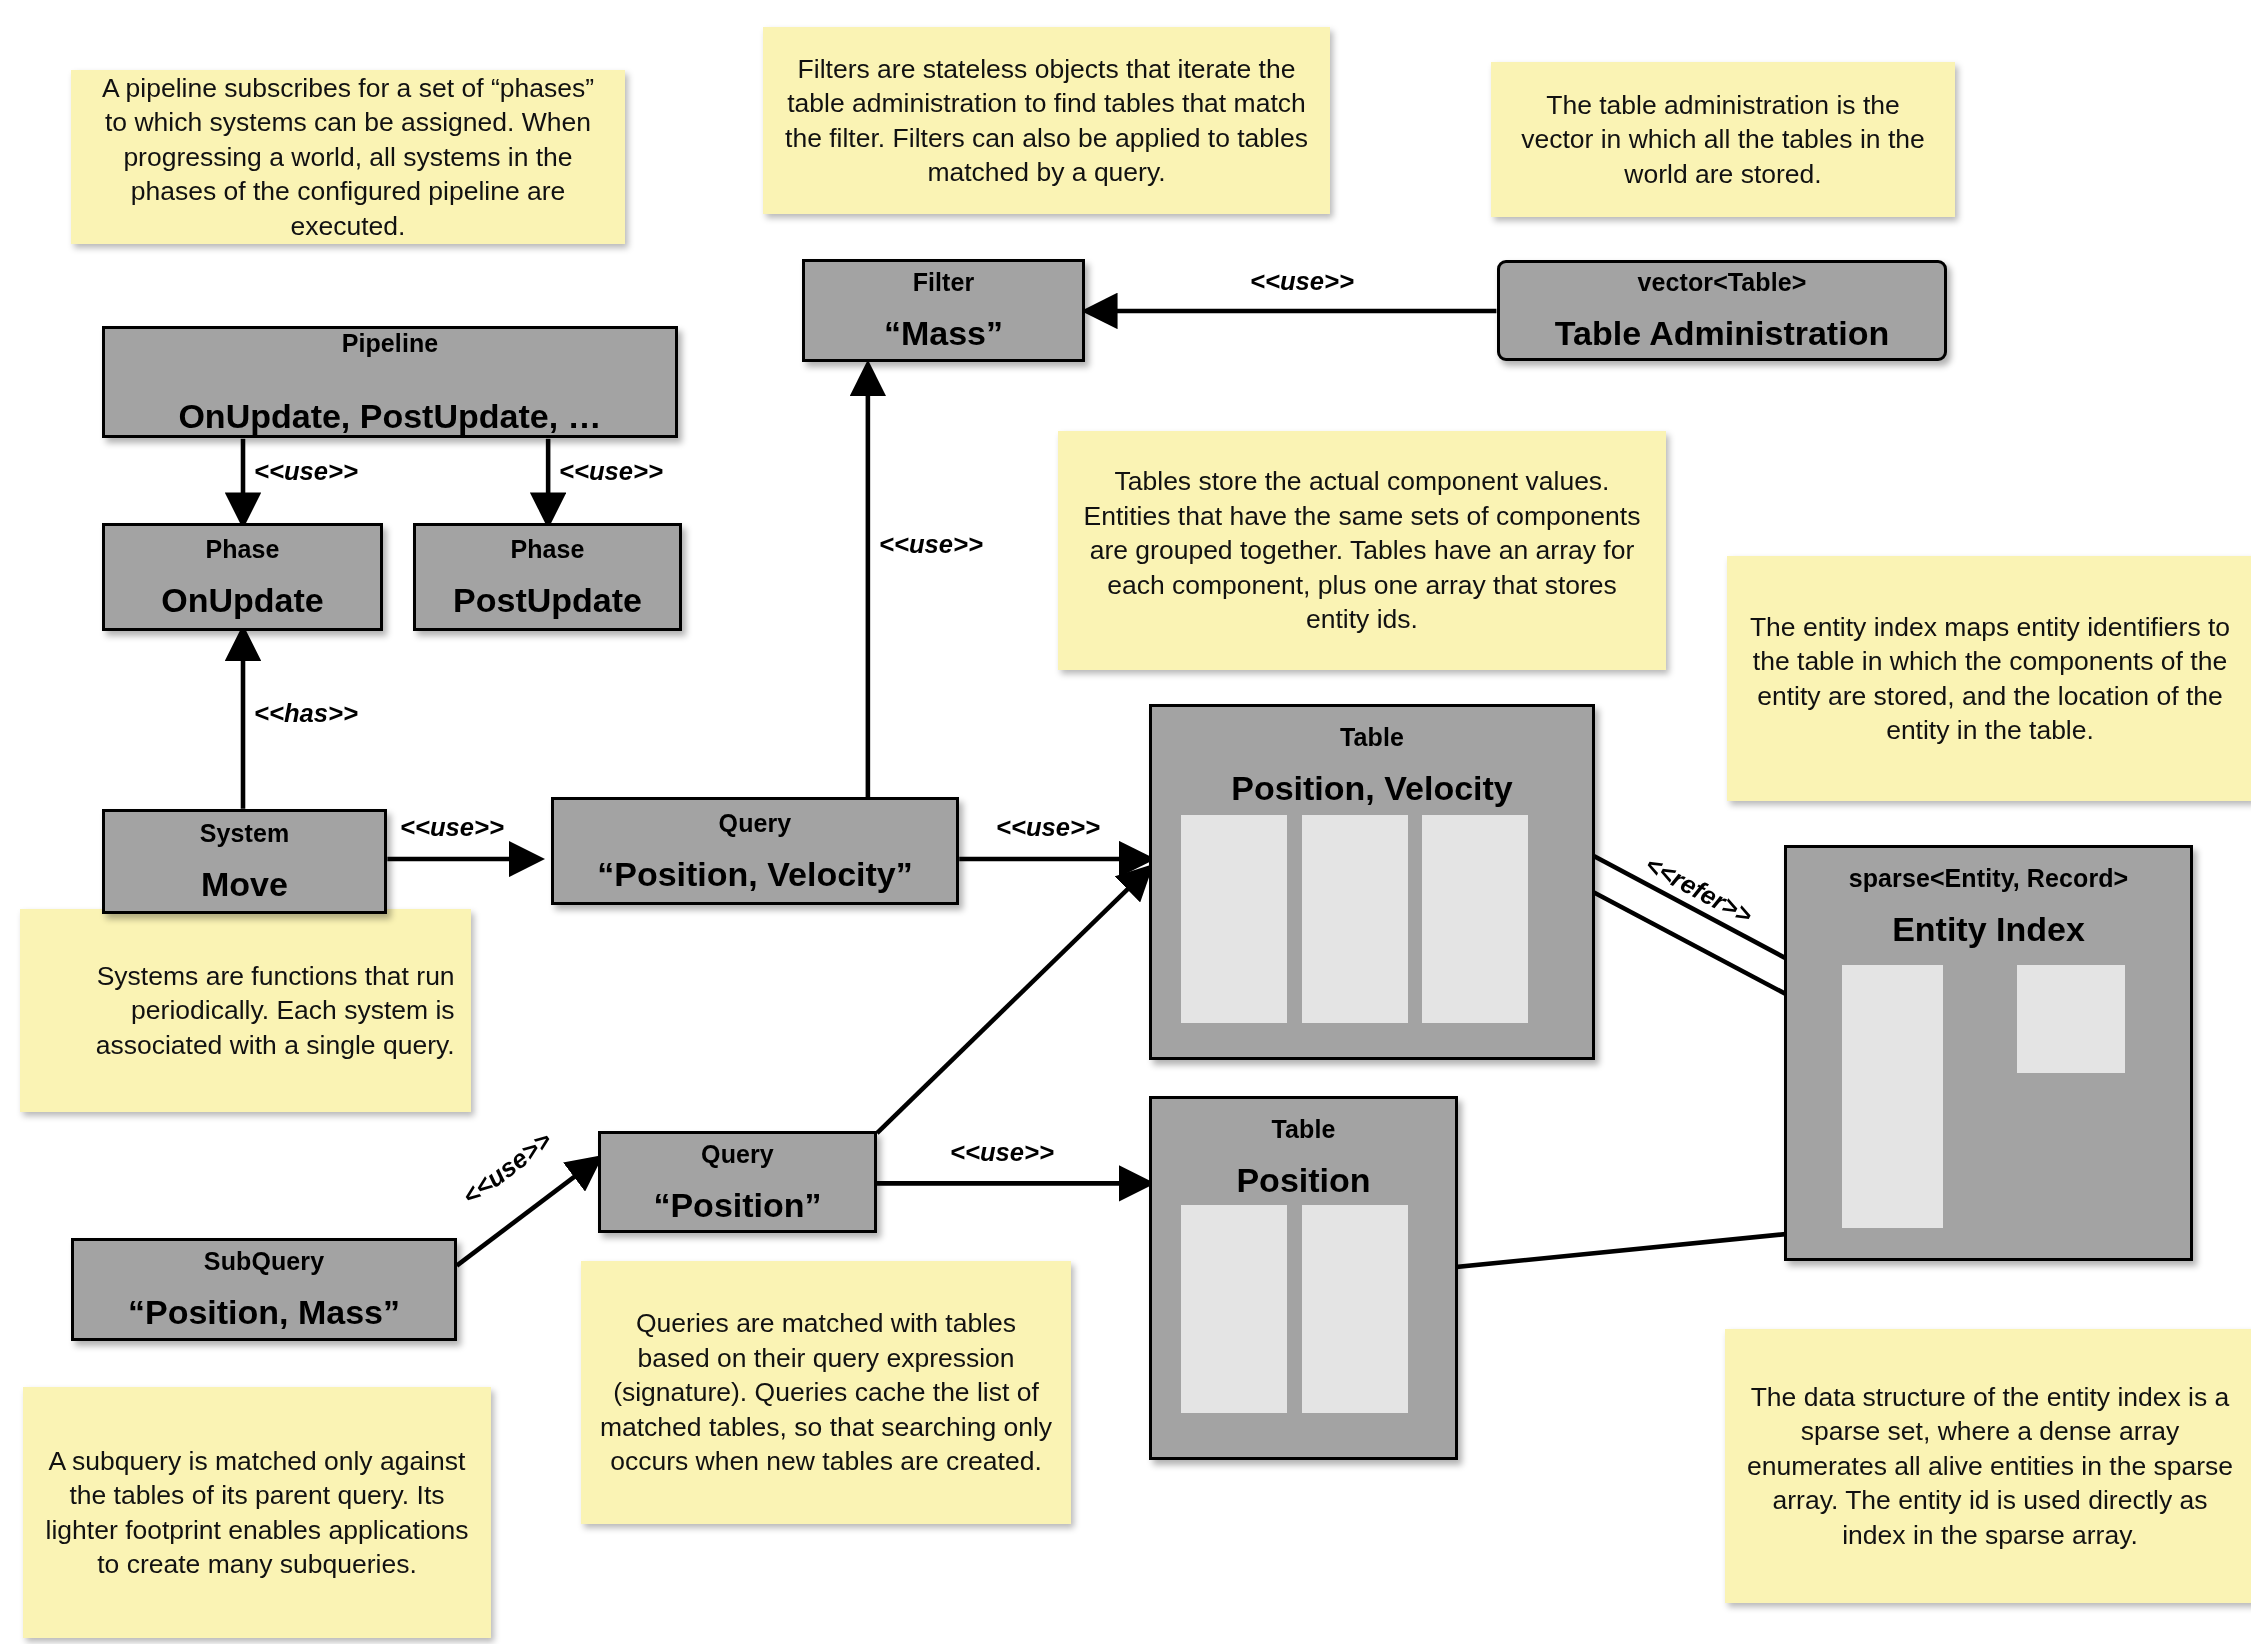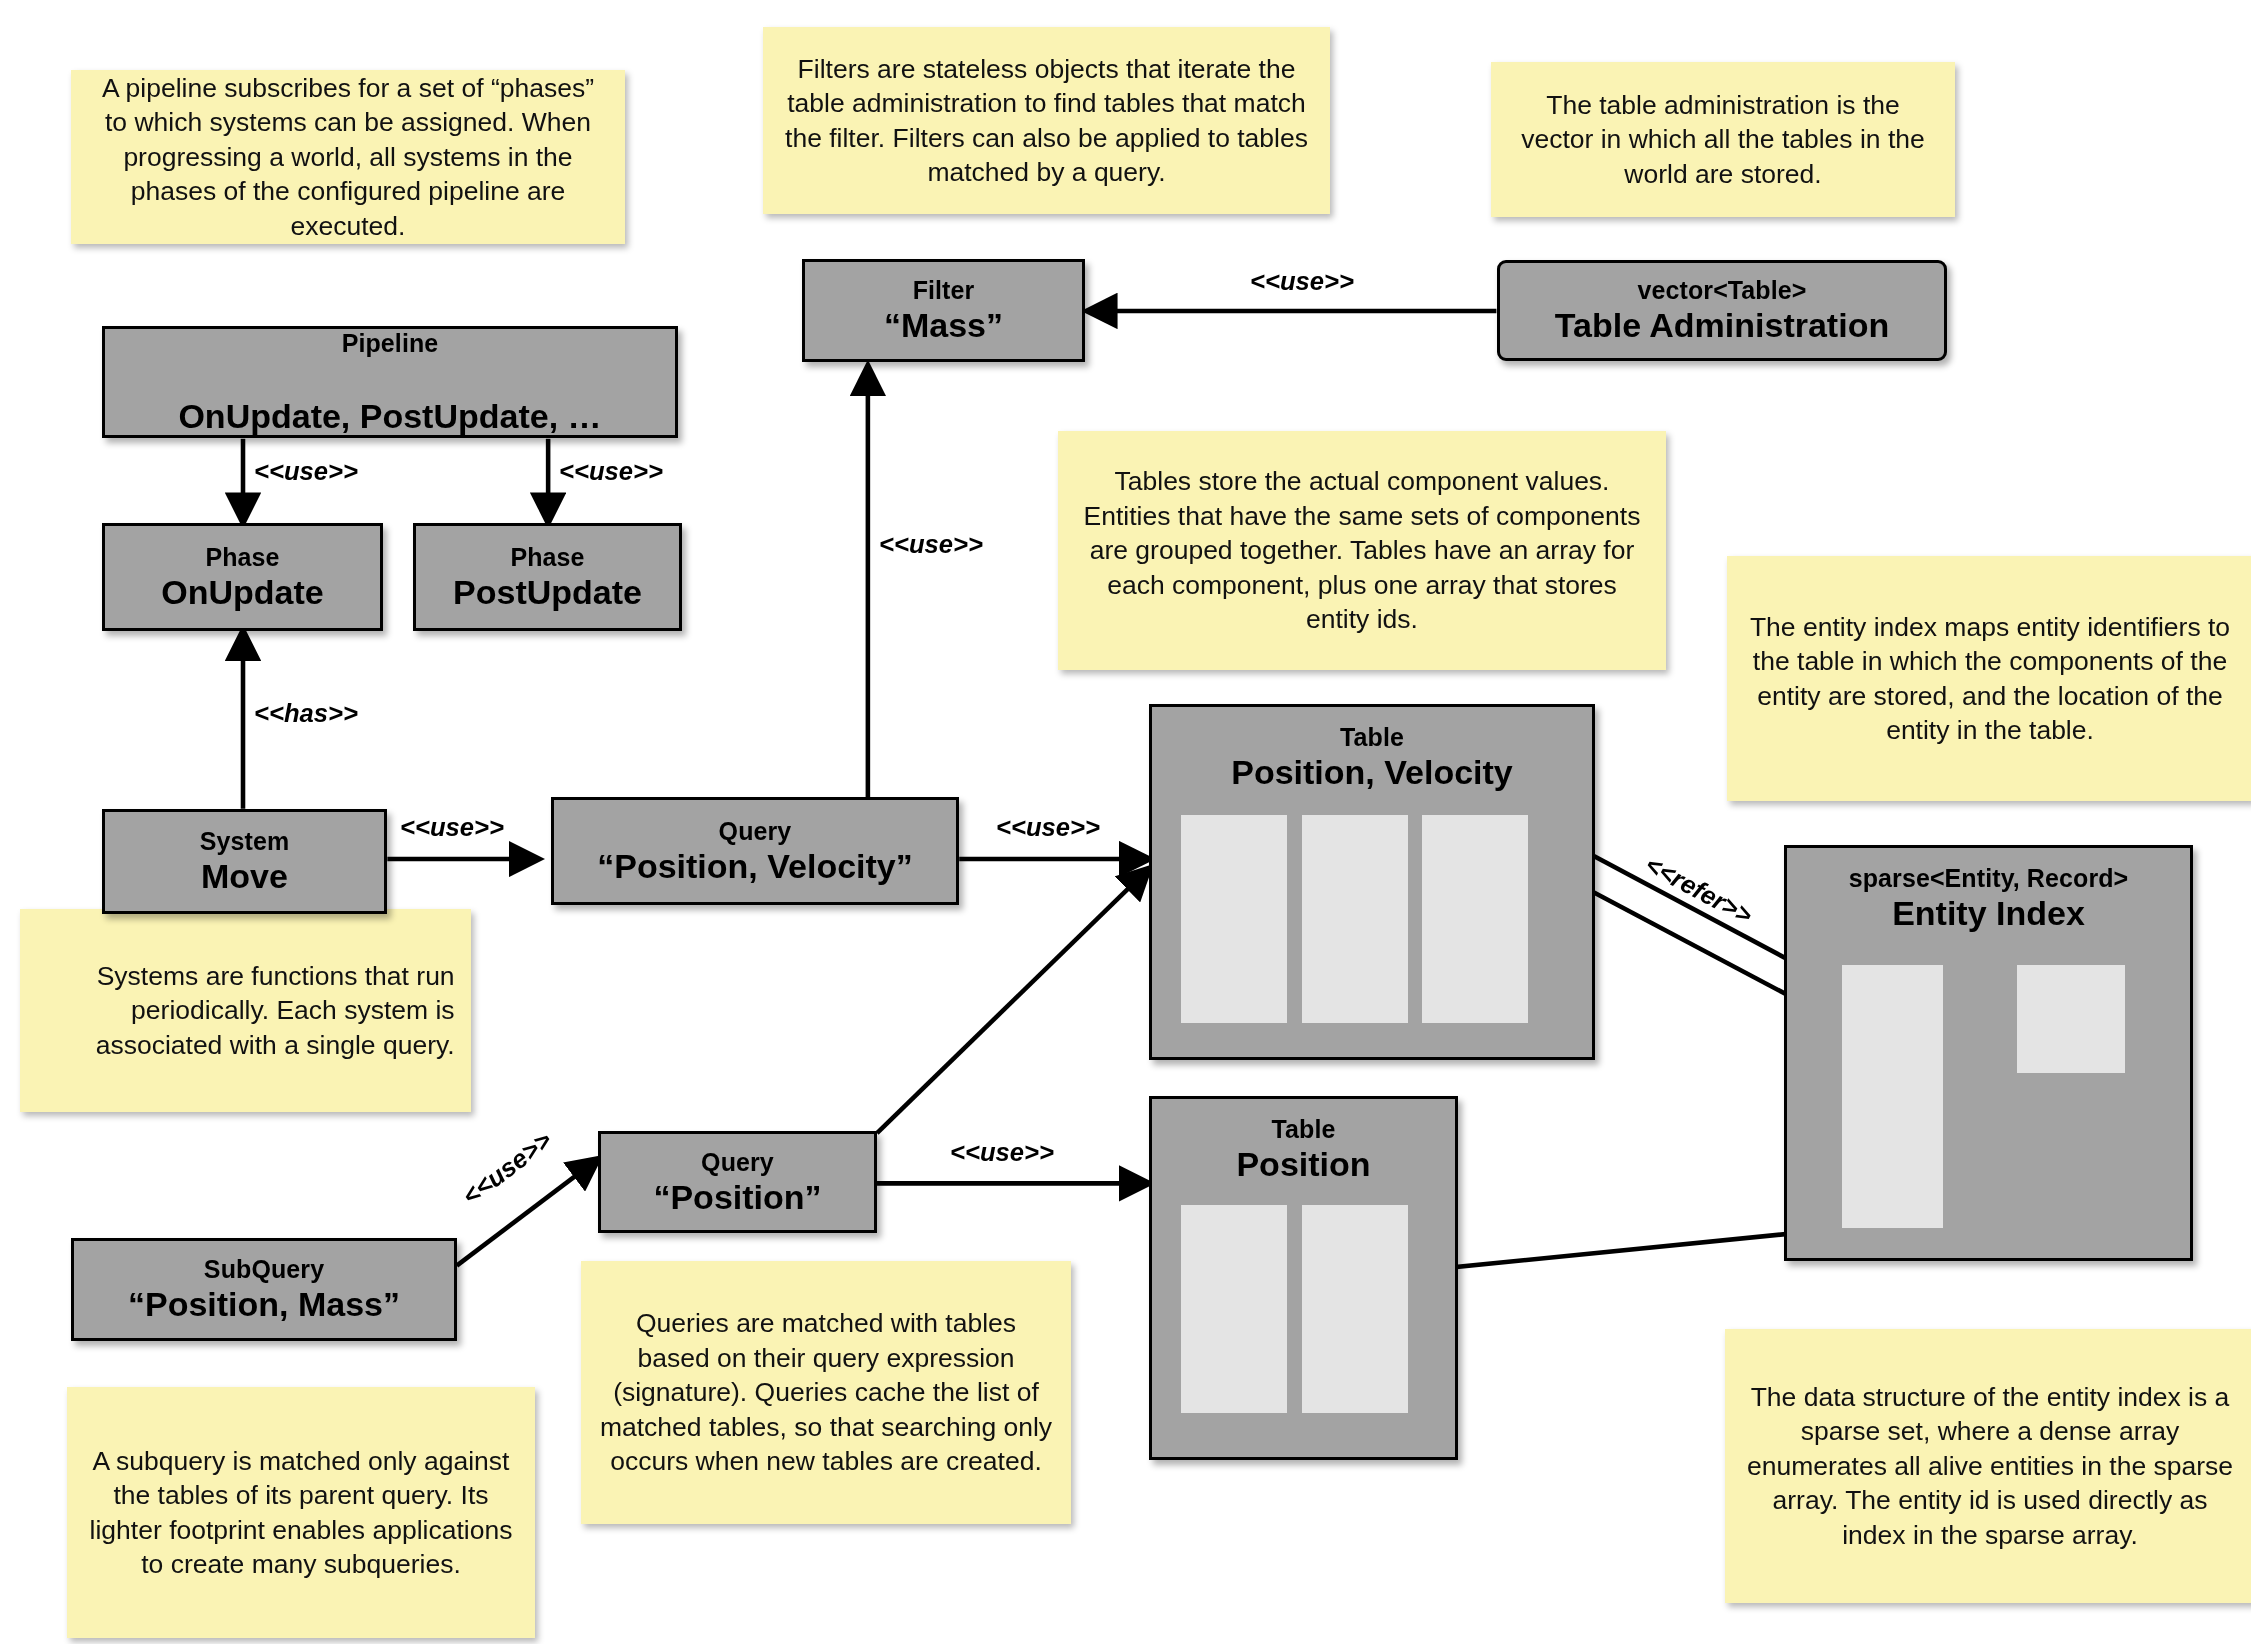--- a/index.html
+++ b/index.html
@@ -36,21 +36,21 @@
   .box .stereo{
     font-size:25px;
     font-weight:700;
     line-height:1.12;
     letter-spacing:0.1px;
   }
   .box .name{
     font-size:34px;
     font-weight:700;
     line-height:1.12;
-    margin-top:2px;
+    margin-top:18px;
   }
   
   .tablebox{
     justify-content:flex-start;
     padding-top:16.4px;
   }
   .arrays{
     position:absolute;
     display:flex;
     gap:14.6px;
@@ -122,21 +122,21 @@
   <div class="note" style="left:1491px;top:62px;width:464px;height:155px;">The table administration is the vector in which all the tables in the world are stored.</div>
 
   <div class="note" style="left:1058px;top:431px;width:608px;height:239px;">Tables store the actual component values. Entities that have the same sets of components are grouped together. Tables have an array for each component, plus one array that stores entity ids.</div>
 
   <div class="note" style="left:1727px;top:556px;width:526px;height:245px;">The entity index maps entity identifiers to the table in which the components of the entity are stored, and the location of the entity in the table.</div>
 
   <div class="note" style="left:20px;top:909px;width:451px;height:203px;text-align:right;">Systems are functions that run periodically. Each system is associated with a single query.</div>
 
   <div class="note" style="left:581px;top:1261px;width:490px;height:263px;">Queries are matched with tables based on their query expression (signature). Queries cache the list of matched tables, so that searching only occurs when new tables are created.</div>
 
-  <div class="note" style="left:23px;top:1387px;width:468px;height:251px;margin-left:44px;">A subquery is matched only against the tables of its parent query. Its lighter footprint enables applications to create many subqueries.</div>
+  <div class="note" style="left:23px;top:1387px;width:468px;height:251px;">A subquery is matched only against the tables of its parent query. Its lighter footprint enables applications to create many subqueries.</div>
 
   <div class="note" style="left:1725px;top:1329px;width:530px;height:274px;">The data structure of the entity index is a sparse set, where a dense array enumerates all alive entities in the sparse array. The entity id is used directly as index in the sparse array.</div>
 
   <div class="box" style="left:102px;top:326px;width:576px;height:112px;justify-content:space-between;">
     <div class="stereo">Pipeline</div>
     <div class="name">OnUpdate, PostUpdate, …</div>
   </div>
 
   <div class="box" style="left:102px;top:523px;width:281px;height:108px;">
     <div class="stereo">Phase</div>

